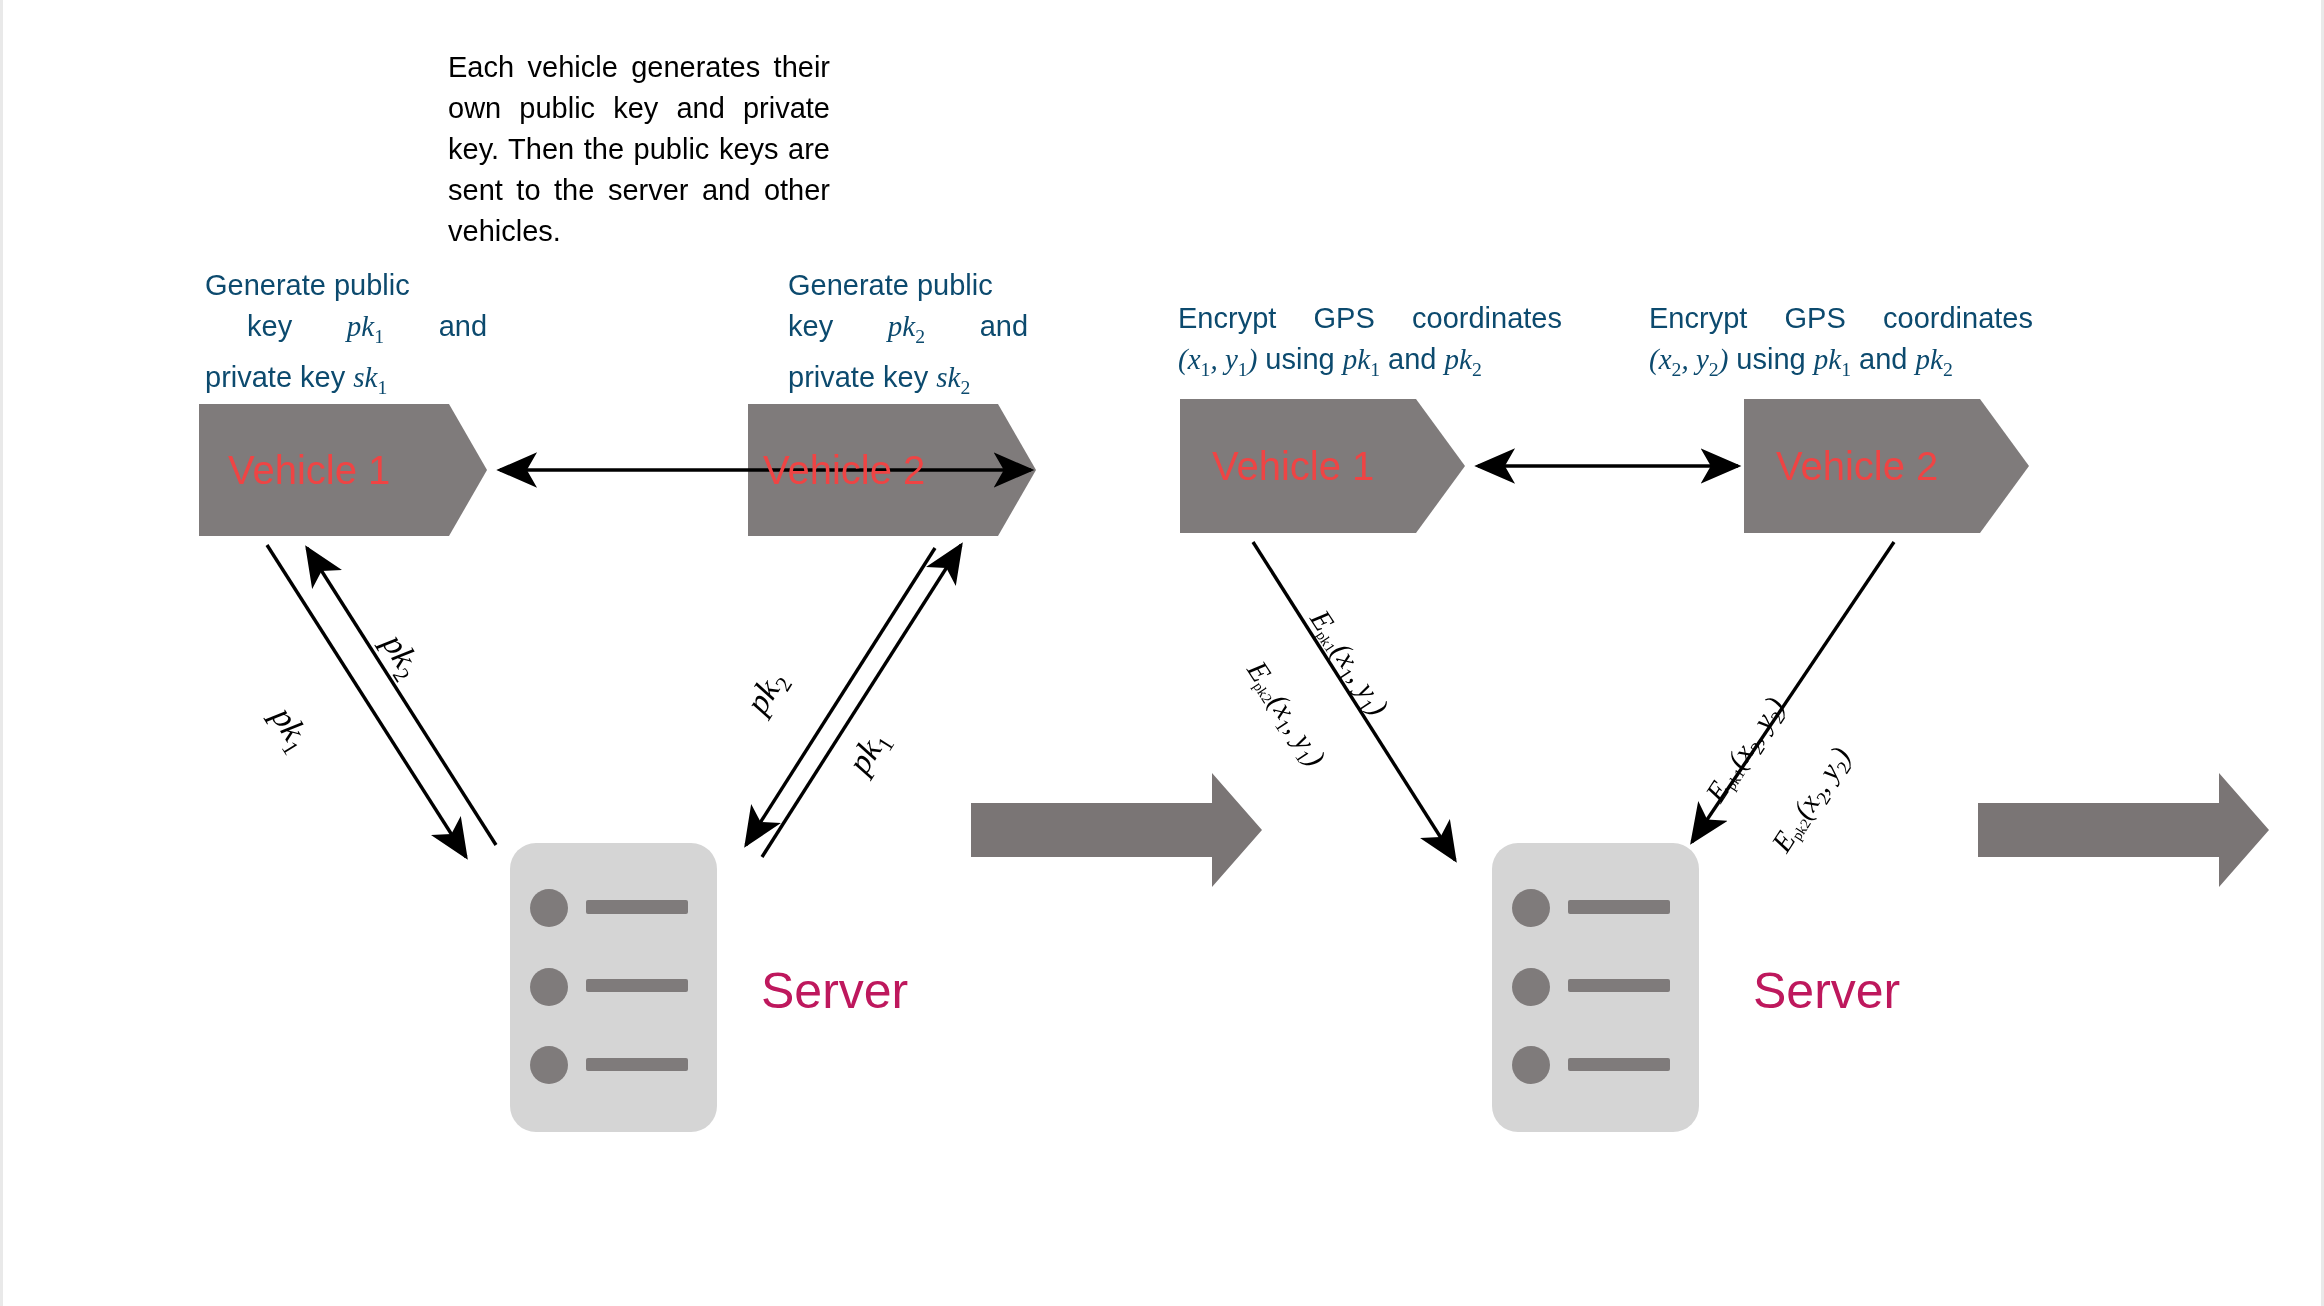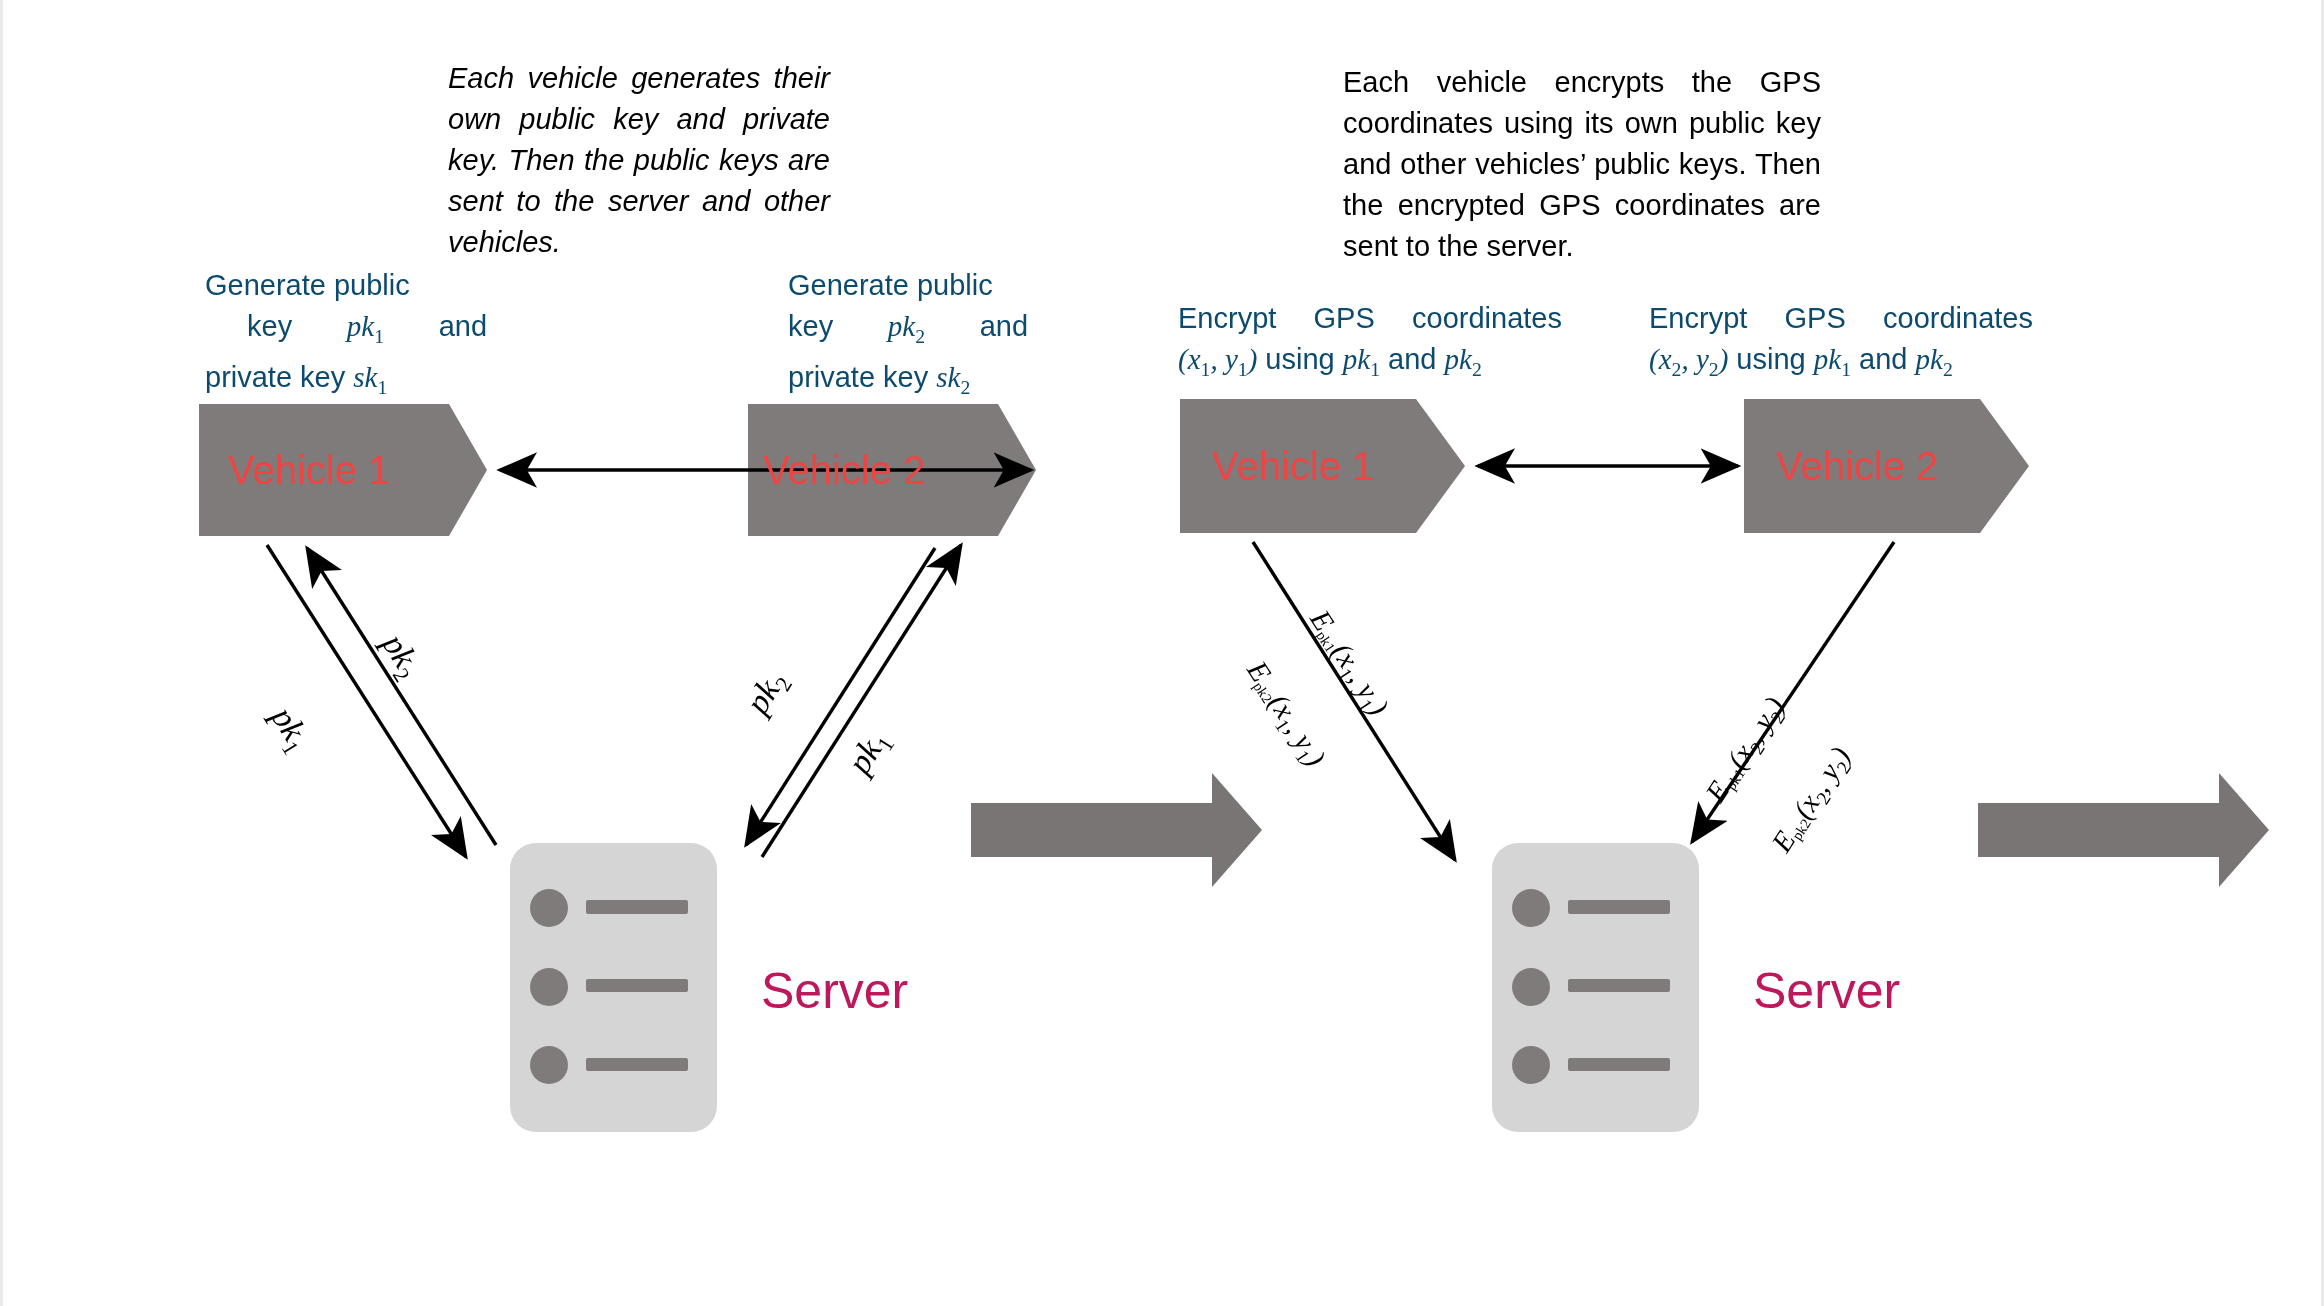--- a/index.html
+++ b/index.html
@@ -92,21 +92,21 @@
     <rect x="1568" y="979" width="102" height="13" rx="2" fill="#7F7B7B"></rect>
     <circle cx="1531" cy="1065" r="19" fill="#7F7B7B"></circle>
     <rect x="1568" y="1058" width="102" height="13" rx="2" fill="#7F7B7B"></rect>
 
     <line x1="1253" y1="542" x2="1455" y2="860" stroke="#000" stroke-width="3.4" marker-end="url(#ah)"></line>
     <line x1="1894" y1="542" x2="1692" y2="842" stroke="#000" stroke-width="3.4" marker-end="url(#ah)"></line>
 
     <polygon points="1978,803 2219,803 2219,773 2269,830 2219,887 2219,857 1978,857" fill="#7A7575"></polygon>
   </svg>
 
-  <div class="caption" style="left:448px;top:58px;width:382px;font-style:italic;">Each vehicle generates their own public key and private key. Then the public keys are sent to the server and other vehicles.</div>
+  <div class="caption" style="left:448px;top:47px;width:382px;">Each vehicle generates their own public key and private key. Then the public keys are sent to the server and other vehicles.</div>
 
   <div class="steplabel" style="left:205px;top:265px;width:240px;">
     <span>Generate public</span><br>
     <span style="display:inline-block;width:240px;text-align:justify;text-align-last:justify;margin-left:42px;">
       <span>key</span>
       <span class="mi"><span>pk</span><sub>1</sub></span>
       <span>and</span>
     </span><br>
     <span>private key</span>
     <span class="mi"><span>sk</span><sub>1</sub></span>
@@ -134,21 +134,20 @@
   <div class="rot" style="left:407px;top:627px;font-size:34px;transform:rotate(58deg);">
     <span>pk</span><sub>2</sub>
   </div>
   <div class="rot" style="left:738px;top:700px;font-size:34px;transform:rotate(-58deg);">
     <span>pk</span><sub>2</sub>
   </div>
   <div class="rot" style="left:840px;top:760px;font-size:34px;transform:rotate(-58deg);">
     <span>pk</span><sub>1</sub>
   </div>
 
-  <div class="caption" style="left:1343px;top:62px;width:478px;">Each vehicle encrypts the GPS coordinates using its own public key and other vehicles’ public keys. Then the encrypted GPS coordinates are sent to the server.</div>
 
   <div class="steplabel nojust" style="left:1178px;top:298px;width:384px;">
     <span style="display:inline-block;width:384px;text-align:justify;text-align-last:justify;">Encrypt GPS coordinates</span><br>
     <span class="mi"><span>(</span><span>x</span><sub>1</sub><span class="rm">, </span><span>y</span><sub>1</sub><span>)</span></span><span> using </span><span class="mi"><span>pk</span><sub>1</sub></span><span> and </span><span class="mi"><span>pk</span><sub>2</sub></span>
   </div>
 
   <div class="steplabel nojust" style="left:1649px;top:298px;width:384px;">
     <span style="display:inline-block;width:384px;text-align:justify;text-align-last:justify;">Encrypt GPS coordinates</span><br>
     <span class="mi"><span>(</span><span>x</span><sub>2</sub><span class="rm">, </span><span>y</span><sub>2</sub><span>)</span></span><span> using </span><span class="mi"><span>pk</span><sub>1</sub></span><span> and </span><span class="mi"><span>pk</span><sub>2</sub></span>
   </div>

